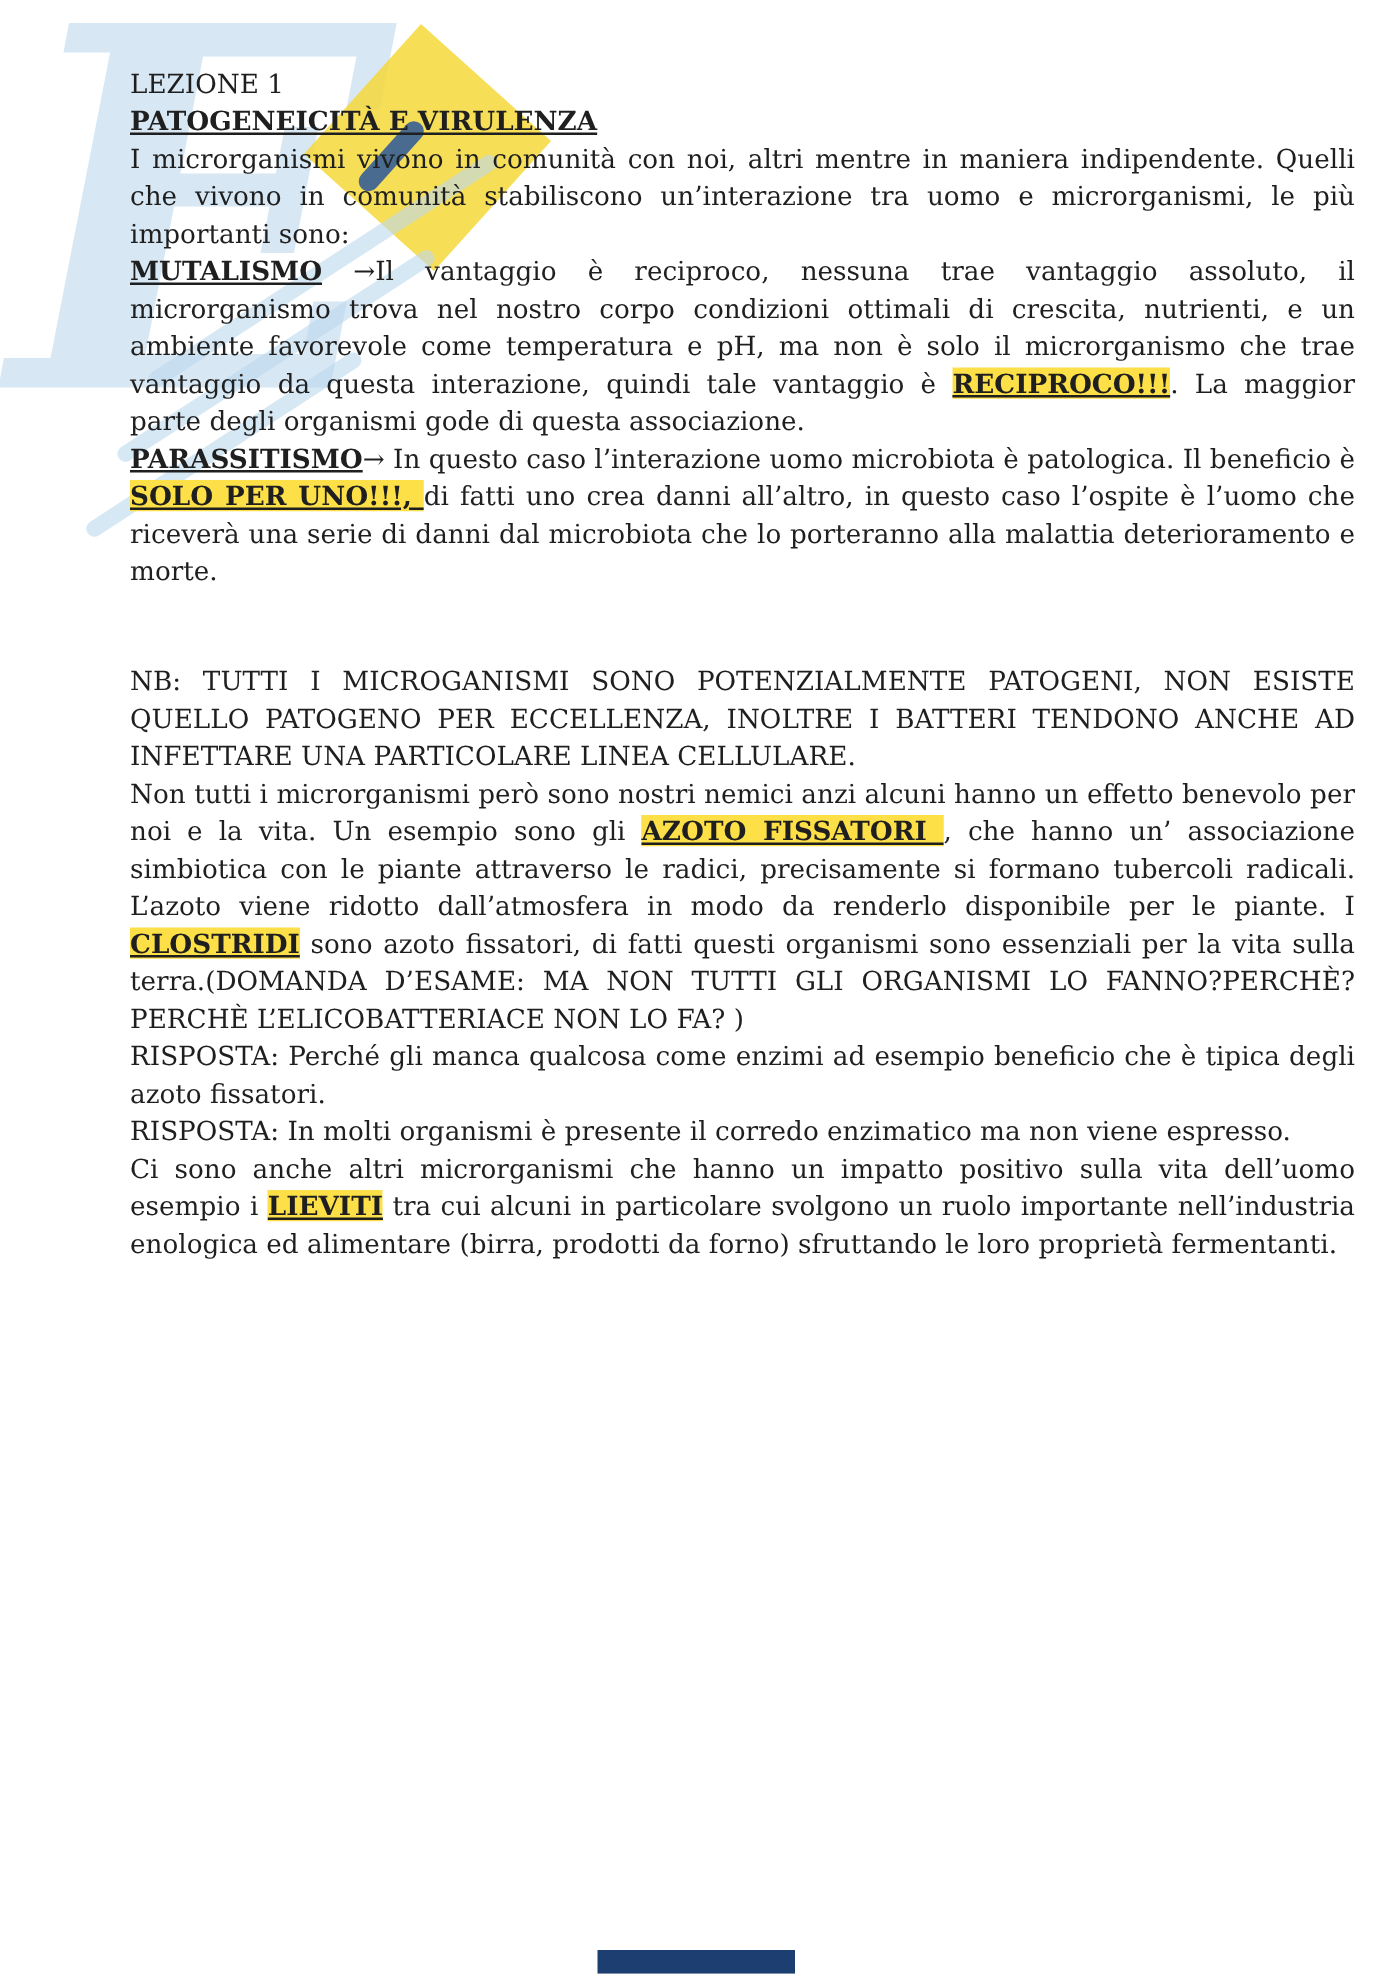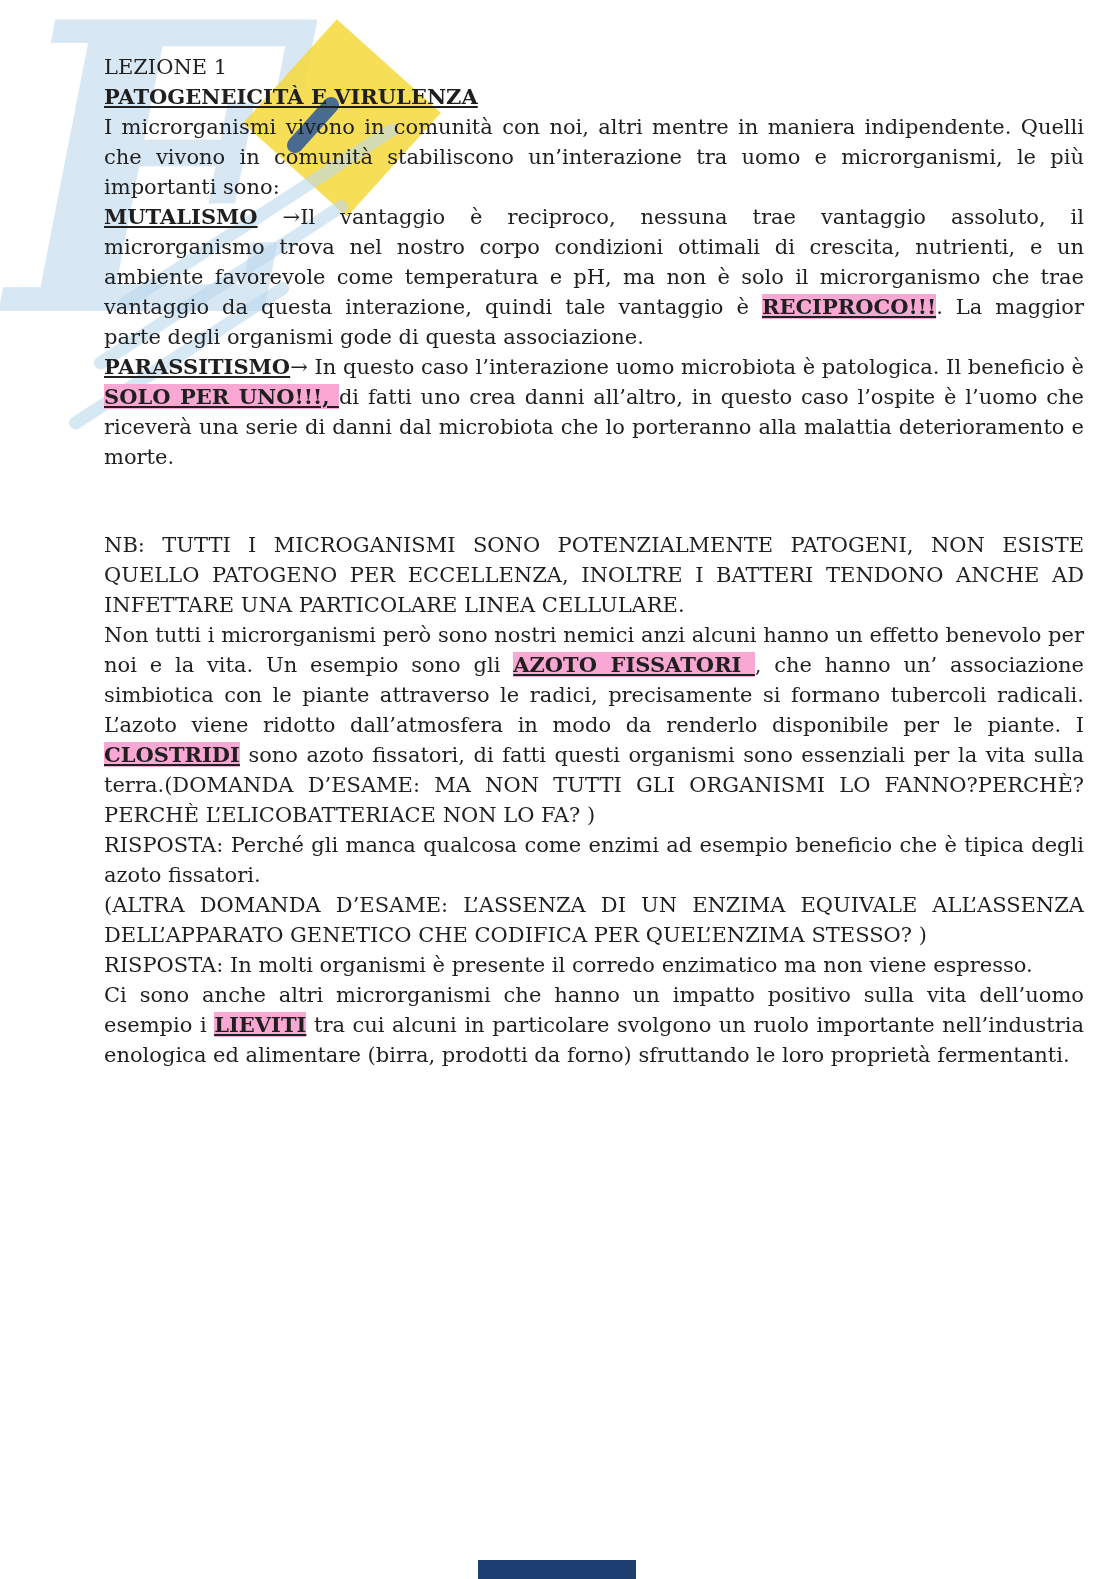--- a/index.html
+++ b/index.html
@@ -58,21 +58,21 @@
     z-index: 2;
     color: #1f1f1f;
     font-size: 21px;
     line-height: 30px;
     margin-left: 36px;
   }
   .para { margin: 0; text-align: justify; }
   .para.spacer { height: 58px; }
   .run-n  { }
   .run-bu { font-weight: bold; text-decoration: underline; }
-  .run-hl { font-weight: bold; text-decoration: underline; background: #f9a8d4; }
+  .run-hl { font-weight: bold; text-decoration: underline; background: #fde047; }
 </style>
 </head>
 <body>
 
 <div class="watermark-layer">
   <div class="wm-letter">E</div>
   <div class="wm-square"></div>
   <div class="wm-square-glyph"></div>
   <div class="wm-script-bar wm-bar-1"></div>
   <div class="wm-script-bar wm-bar-2"></div>
@@ -82,18 +82,17 @@
 <div class="doc">
     <p class="para"><span class="run-n">LEZIONE 1</span></p>
     <p class="para"><span class="run-bu">PATOGENEICITÀ E VIRULENZA</span></p>
     <p class="para"><span class="run-n">I microrganismi vivono in comunità con noi, altri mentre in maniera indipendente. Quelli che vivono in comunità stabiliscono un’interazione tra uomo e microrganismi, le più importanti sono:</span></p>
     <p class="para"><span class="run-bu">MUTALISMO</span><span class="run-n"> →Il vantaggio è reciproco, nessuna trae vantaggio assoluto, il microrganismo trova nel nostro corpo condizioni ottimali di crescita, nutrienti, e un ambiente favorevole come temperatura e pH, ma non è solo il microrganismo che trae vantaggio da questa interazione, quindi tale vantaggio è </span><span class="run-hl">RECIPROCO!!!</span><span class="run-n">. La maggior parte degli organismi gode di questa associazione.</span></p>
     <p class="para"><span class="run-bu">PARASSITISMO</span><span class="run-n">→ In questo caso l’interazione uomo microbiota è patologica. Il beneficio è </span><span class="run-hl">SOLO PER UNO!!!, </span><span class="run-n">di fatti uno crea danni all’altro, in questo caso l’ospite è l’uomo che riceverà una serie di  danni dal microbiota che lo porteranno alla malattia deterioramento e morte.</span></p>
     <p class="para spacer"></p>
     <p class="para"><span class="run-n">NB: TUTTI I MICROGANISMI SONO POTENZIALMENTE PATOGENI, NON ESISTE QUELLO PATOGENO PER ECCELLENZA, INOLTRE I BATTERI TENDONO ANCHE AD INFETTARE UNA PARTICOLARE LINEA CELLULARE.</span></p>
     <p class="para"><span class="run-n">Non tutti i microrganismi però sono nostri nemici anzi alcuni hanno un effetto benevolo  per noi e la vita. Un esempio sono gli </span><span class="run-hl">AZOTO FISSATORI </span><span class="run-n">, che hanno un’ associazione simbiotica con le piante attraverso le radici, precisamente si formano tubercoli radicali. L’azoto viene ridotto dall’atmosfera in modo da renderlo disponibile per le piante. I </span><span class="run-hl">CLOSTRIDI</span><span class="run-n"> sono azoto fissatori, di fatti questi organismi sono essenziali per la vita sulla terra.(DOMANDA D’ESAME: MA NON TUTTI GLI ORGANISMI LO FANNO?PERCHÈ?PERCHÈ L’ELICOBATTERIACE NON LO FA? )</span></p>
     <p class="para"><span class="run-n">RISPOSTA: Perché gli manca qualcosa come enzimi ad esempio beneficio che è tipica degli azoto fissatori.</span></p>
-    <p class="para"><span class="run-n">(ALTRA DOMANDA D’ESAME: L’ASSENZA DI UN ENZIMA EQUIVALE ALL’ASSENZA DELL’APPARATO GENETICO CHE CODIFICA PER QUEL’ENZIMA STESSO? )</span></p>
     <p class="para"><span class="run-n">RISPOSTA:   In molti organismi è presente il corredo enzimatico ma non viene espresso.</span></p>
     <p class="para"><span class="run-n">Ci sono anche altri microrganismi che hanno un impatto positivo sulla vita dell’uomo esempio i </span><span class="run-hl">LIEVITI</span><span class="run-n"> tra cui alcuni in particolare svolgono un ruolo importante nell’industria enologica ed alimentare (birra, prodotti da forno) sfruttando le loro proprietà fermentanti.</span></p>
   </div>
 
 <div class="footer-mark"></div>
 
 </body></html>

